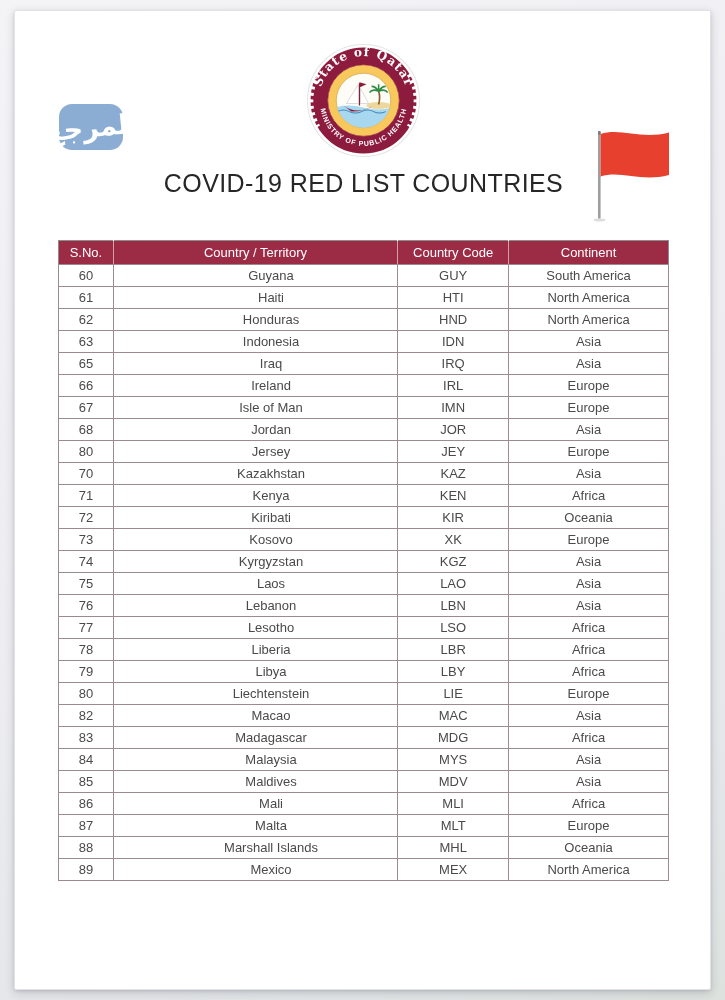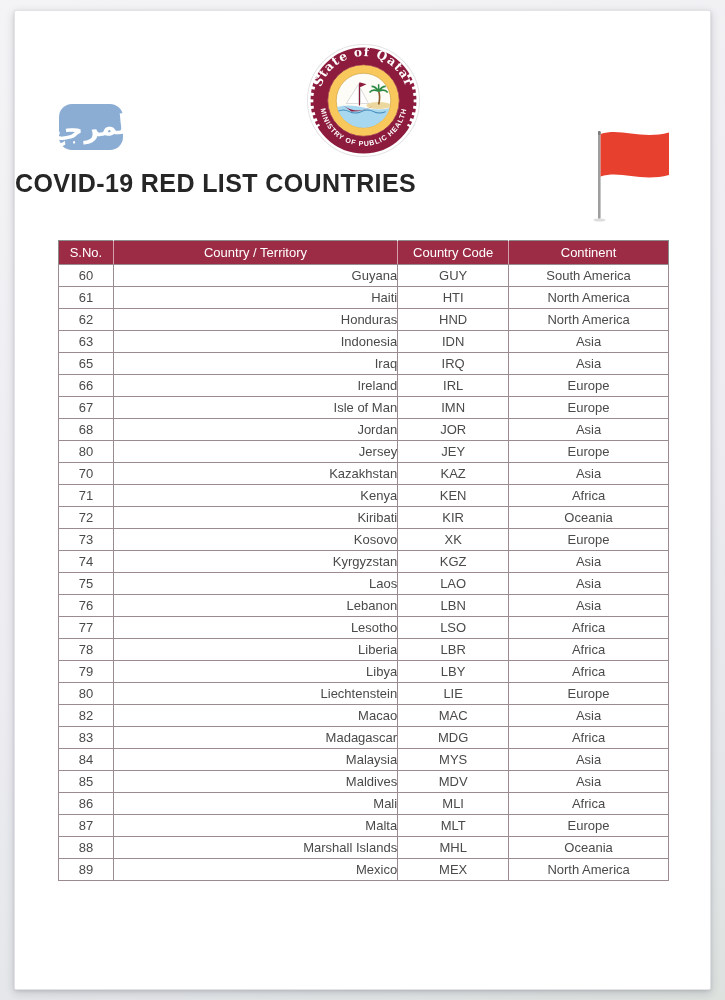--- a/index.html
+++ b/index.html
@@ -29,22 +29,22 @@
     position:absolute;left:44px;top:93px;width:64px;height:46px;
     background:var(--wm-blue);border-radius:13px;
     display:flex;align-items:center;justify-content:center;overflow:visible;
   }
   .watermark span{
     color:#fff;font-family:"DejaVu Sans", sans-serif;font-weight:bold;
     font-size:27px;line-height:1;transform:rotate(-6deg);
   }
   .emblem{position:absolute;left:292px;top:33px;width:113px;height:113px;}
   .title{
-    position:absolute;left:0;top:158px;width:697px;text-align:left;
-    font-size:25px;font-weight:bold;letter-spacing:.4px;color:var(--text-dark);
+    position:absolute;left:0;top:158px;width:697px;text-align:center;
+    font-size:25px;font-weight:normal;letter-spacing:.4px;color:var(--text-dark);
   }
   .flag{position:absolute;left:566px;top:112px;width:96px;height:102px;}
   .table-wrap{position:absolute;left:43px;top:229px;width:611px;}
   table.redlist{
     width:611px;border-collapse:collapse;table-layout:fixed;
     border:1.5px solid var(--border-dark);
     font-size:13px;color:var(--cell-text);
   }
   table.redlist col.c-no{width:9%;}
   table.redlist col.c-country{width:46.6%;}
@@ -55,21 +55,21 @@
     height:24px;text-align:center;
     border-right:1px solid rgba(255,255,255,.55);
     border-bottom:1px solid var(--border);
   }
   table.redlist th:last-child{border-right:none;}
   table.redlist td{
     height:22px;border:1px solid var(--border);
     text-align:center;background:#fff;
     white-space:nowrap;overflow:hidden;
   }
-  table.redlist td:nth-child(2){text-align:right;padding-left:31px;}
+  table.redlist td:nth-child(2){text-align:center;padding-left:31px;}
 </style>
 </head>
 <body>
 
 <div class="page">
 
   <div class="watermark">
     <span>المرجع</span>
   </div>
 

